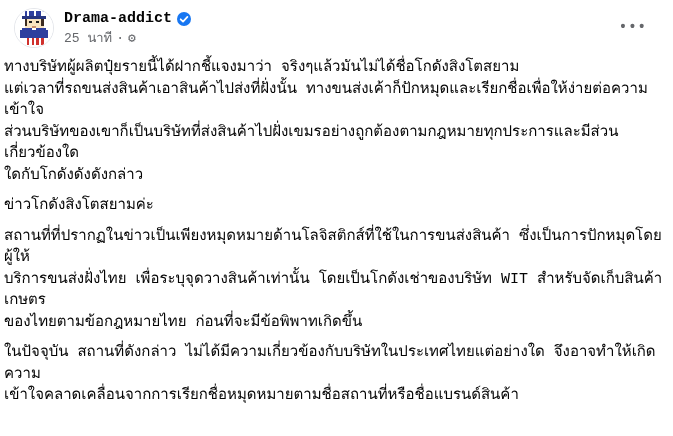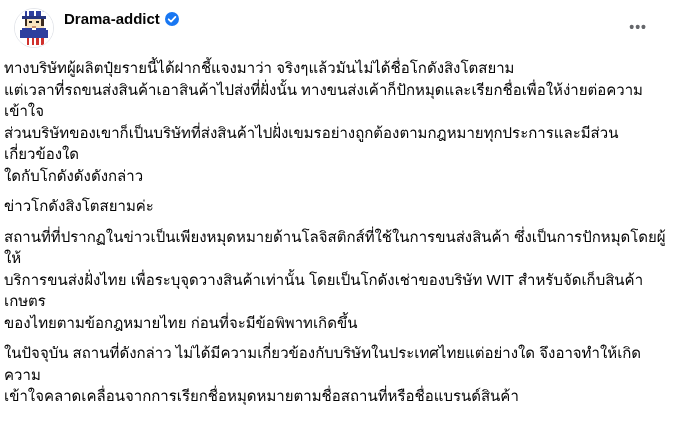--- a/index.html
+++ b/index.html
@@ -9,20 +9,21 @@
     height: 436px;
     background: #ffffff;
     overflow: hidden;
     font-family: "Liberation Sans", "DejaVu Sans", sans-serif;
   }
   .post {
     position: relative;
     width: 673px;
     height: 436px;
     background: #ffffff;
+    font-family: Liberation Mono, monospace;
   }
   
   .post-header {
     display: flex;
     align-items: flex-start;
     padding: 8px 12px 0 14px;
   }
   .avatar {
     width: 40px;
     height: 40px;
@@ -128,20 +129,25 @@
     <div class="header-meta">
       <div class="author-row">
         <span class="author">Drama-addict</span>
         <span class="verified">
           <svg viewBox="0 0 16 16" width="14" height="14">
             <circle cx="8" cy="8" r="8" fill="#1877f2"></circle>
             <path d="M4.2 8.3 L6.9 11 L11.9 5.6" fill="none" stroke="#ffffff" stroke-width="2" stroke-linecap="round" stroke-linejoin="round"></path>
           </svg>
         </span>
       </div>
+      <div class="sub-row">
+        <span>25 นาที</span>
+        <span class="sub-dot">·</span>
+        <span class="gear">⚙</span>
+      </div>
     </div>
 
     <div class="more-btn">•••</div>
   </div>
 
   <div class="post-body">
     <p>ทางบริษัทผู้ผลิตปุ๋ยรายนี้ได้ฝากชี้แจงมาว่า จริงๆแล้วมันไม่ได้ชื่อโกดังสิงโตสยาม
 แต่เวลาที่รถขนส่งสินค้าเอาสินค้าไปส่งที่ฝั่งนั้น ทางขนส่งเค้าก็ปักหมุดและเรียกชื่อเพื่อให้ง่ายต่อความเข้าใจ
 ส่วนบริษัทของเขาก็เป็นบริษัทที่ส่งสินค้าไปฝั่งเขมรอย่างถูกต้องตามกฎหมายทุกประการและมีส่วนเกี่ยวข้องใด
 ใดกับโกดังดังดังกล่าว</p>

